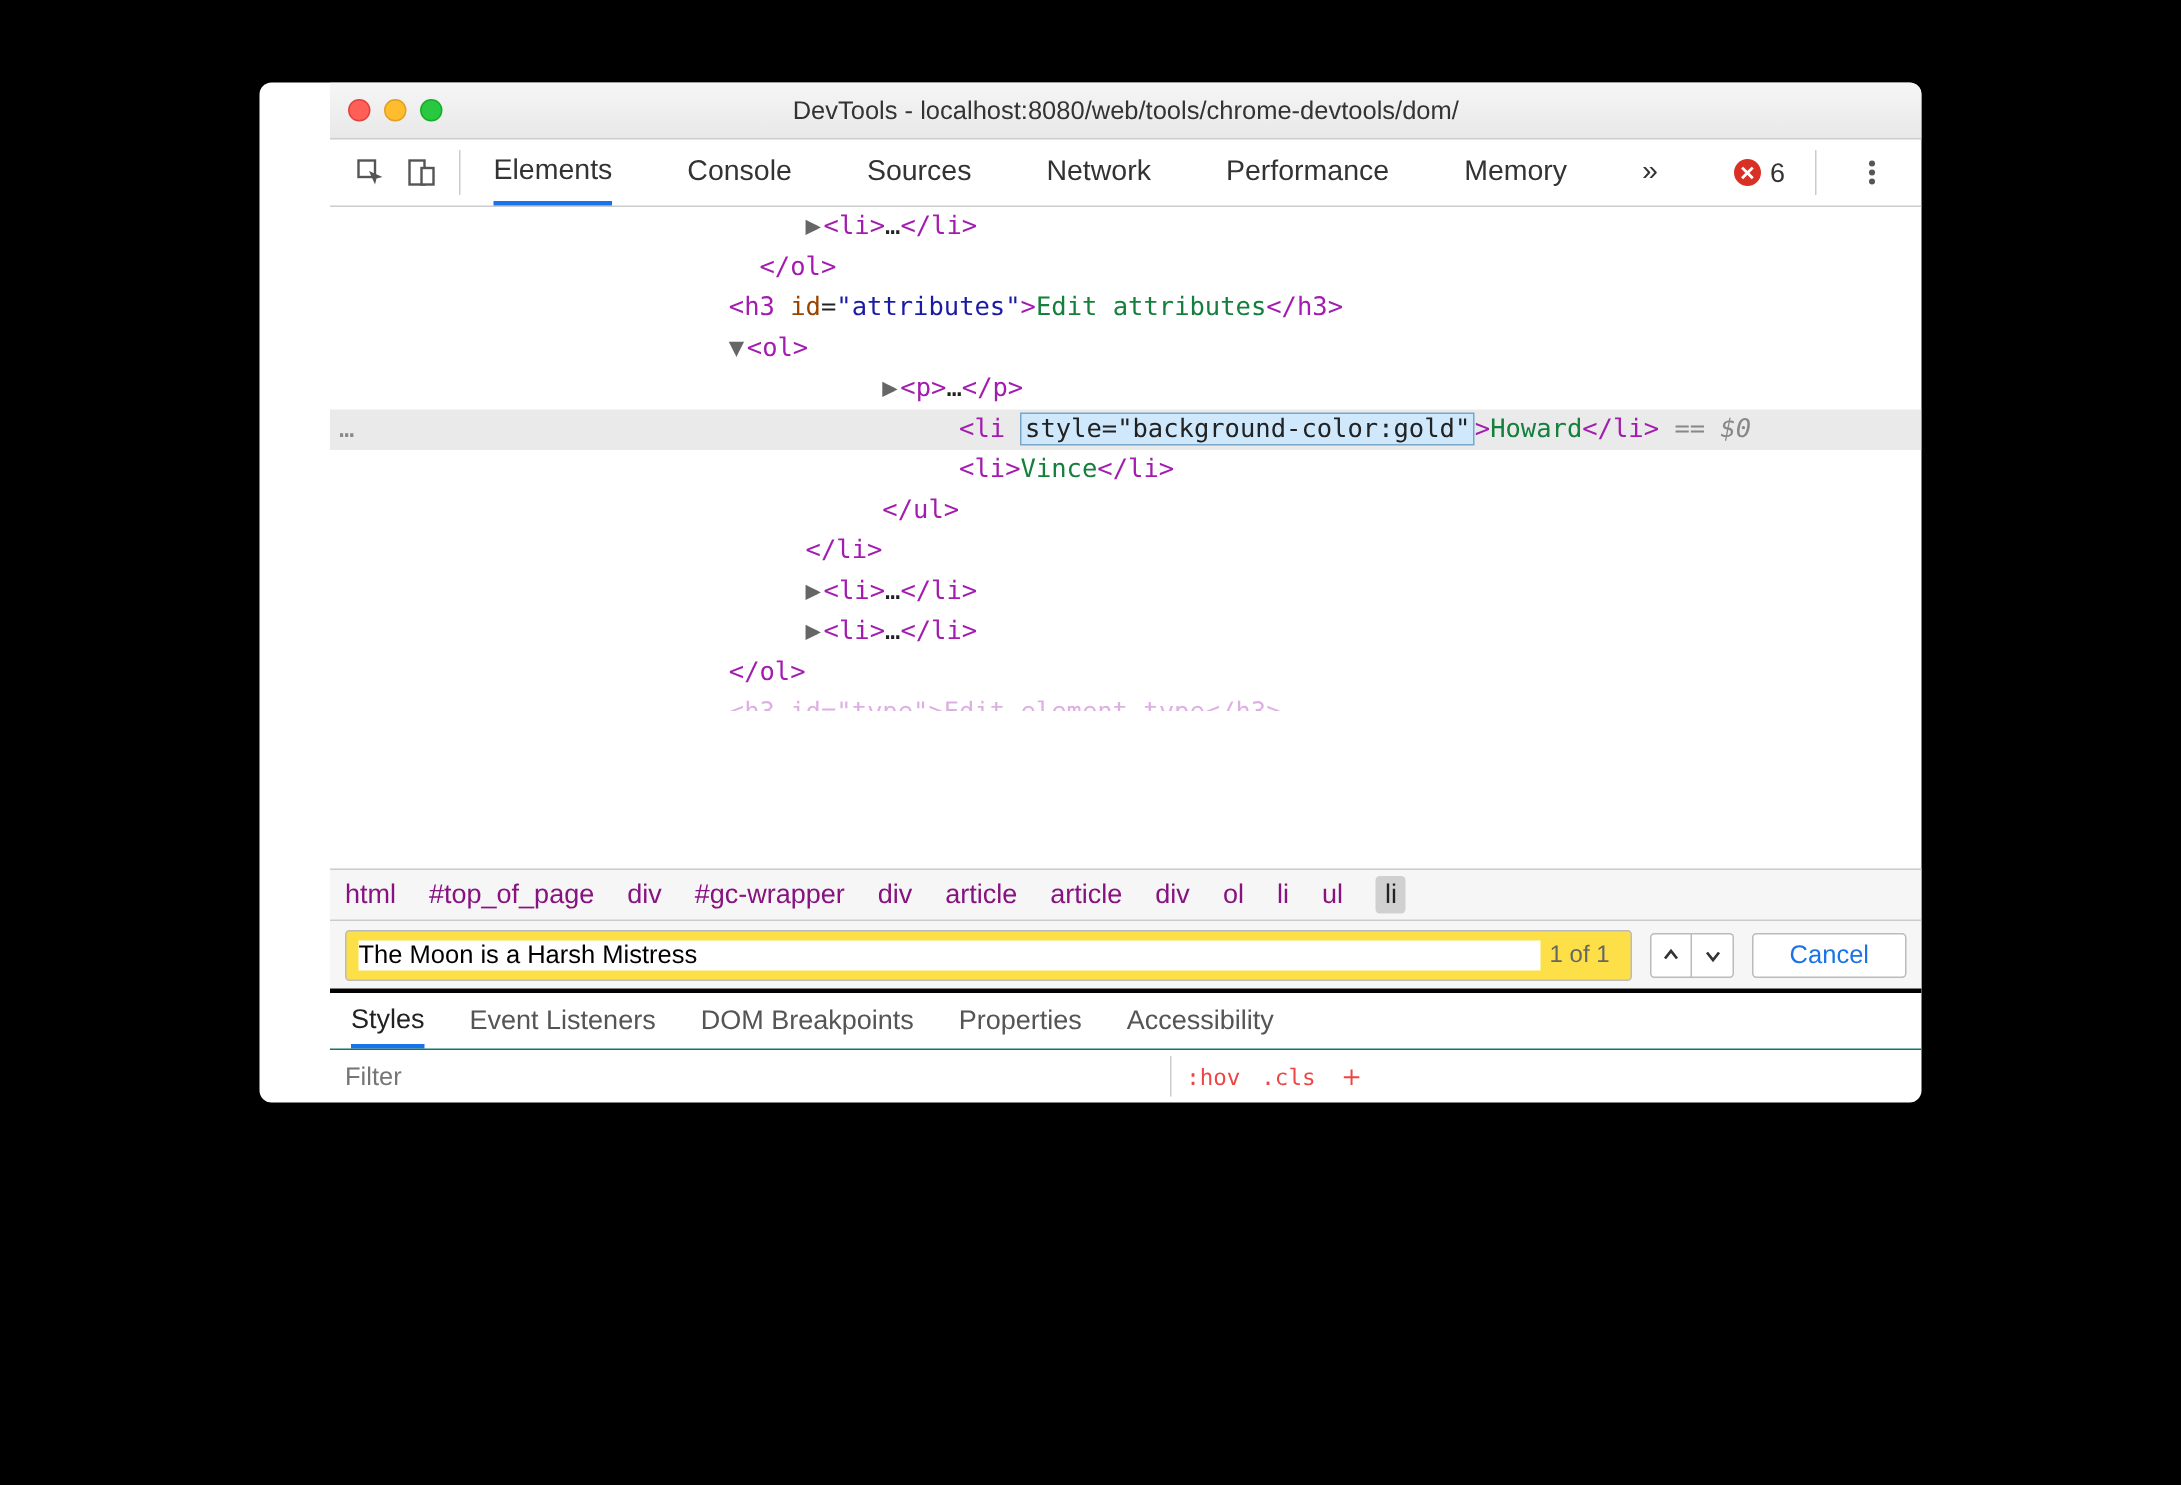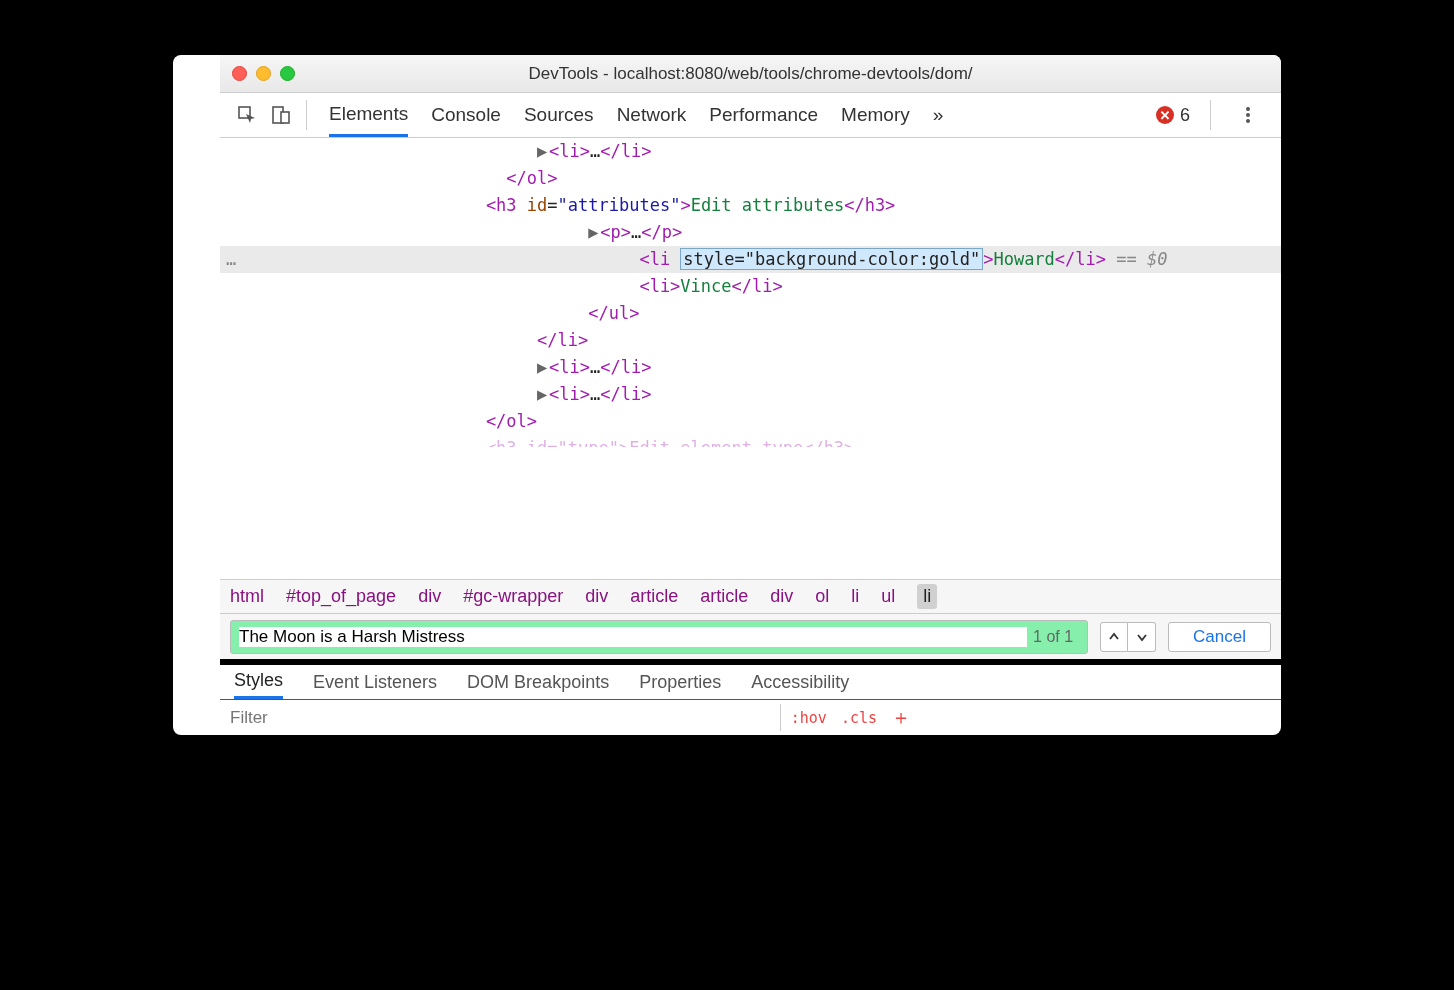--- a/index.html
+++ b/index.html
@@ -70,21 +70,21 @@
     cursor: pointer;
   }
   .vsep {
     width: 1px;
     height: 30px;
     background: #ccc;
     margin: 0 8px;
   }
   .tabs {
     display: flex;
-    gap: 23px;
+    gap: 50px;
     padding-left: 14px;
     height: 100%;
     align-items: center;
     flex: 1;
   }
   .tab {
     font-size: 19px;
     color: #333;
     cursor: pointer;
     height: 100%;
@@ -170,21 +170,21 @@
     border-top: 1px solid #ccc;
     background: #f6f6f6;
     display: flex;
     align-items: center;
     padding: 6px 10px;
     gap: 12px;
     flex-shrink: 0;
   }
   .search-input-wrap {
     flex: 1;
-    background: #86efac;
+    background: #fde047;
     border: 1px solid #bbb;
     border-radius: 3px;
     height: 34px;
     display: flex;
     align-items: center;
     padding: 0 8px;
   }
   .search-input {
     flex: 1;
     border: none;
@@ -209,21 +209,21 @@
     background: #fff;
     border: 1px solid #bbb;
     border-radius: 3px;
     padding: 4px 24px;
     font-size: 17px;
     color: #1a73e8;
     cursor: pointer;
   }
   .subtabs {
     height: 40px;
-    border-top: 6px solid #000000;
+    border-top: 3px solid #000000;
     display: flex;
     align-items: center;
     padding: 0 14px;
     gap: 30px;
     font-size: 18px;
     color: #555;
     flex-shrink: 0;
   }
   .subtab { cursor: pointer; height:100%; display:flex; align-items:center; }
   .subtab.active { color: #222; border-bottom: 3px solid #1a73e8; }
@@ -306,20 +306,21 @@
             <circle cx="3" cy="16" r="2" fill="#555"></circle>
           </svg>
       </div>
     </div>
   </div>
 
   <div class="dom-pane" id="dom-pane">
       <div class="dom-line">&nbsp;&nbsp;&nbsp;&nbsp;&nbsp;&nbsp;&nbsp;&nbsp;&nbsp;&nbsp;&nbsp;&nbsp;&nbsp;&nbsp;&nbsp;&nbsp;&nbsp;&nbsp;&nbsp;&nbsp;&nbsp;&nbsp;&nbsp;&nbsp;&nbsp;&nbsp;&nbsp;&nbsp;&nbsp;&nbsp;<span class="tri">▶</span><span class="tag">&lt;li&gt;</span><span>…</span><span class="tag">&lt;/li&gt;</span></div>
       <div class="dom-line">&nbsp;&nbsp;&nbsp;&nbsp;&nbsp;&nbsp;&nbsp;&nbsp;&nbsp;&nbsp;&nbsp;&nbsp;&nbsp;&nbsp;&nbsp;&nbsp;&nbsp;&nbsp;&nbsp;&nbsp;&nbsp;&nbsp;&nbsp;&nbsp;&nbsp;&nbsp;&nbsp;<span class="tag">&lt;/ol&gt;</span></div>
       <div class="dom-line">&nbsp;&nbsp;&nbsp;&nbsp;&nbsp;&nbsp;&nbsp;&nbsp;&nbsp;&nbsp;&nbsp;&nbsp;&nbsp;&nbsp;&nbsp;&nbsp;&nbsp;&nbsp;&nbsp;&nbsp;&nbsp;&nbsp;&nbsp;&nbsp;&nbsp;<span class="tag">&lt;h3 </span><span class="attr-name">id</span><span>=</span><span class="attr-val">"attributes"</span><span class="tag">&gt;</span><span class="text-node">Edit attributes</span><span class="tag">&lt;/h3&gt;</span></div>
+      <div class="dom-line">&nbsp;&nbsp;&nbsp;&nbsp;&nbsp;&nbsp;&nbsp;&nbsp;&nbsp;&nbsp;&nbsp;&nbsp;&nbsp;&nbsp;&nbsp;&nbsp;&nbsp;&nbsp;&nbsp;&nbsp;&nbsp;&nbsp;&nbsp;&nbsp;&nbsp;<span class="tri">▼</span><span class="tag">&lt;ol&gt;</span></div>
       <div class="dom-line">&nbsp;&nbsp;&nbsp;&nbsp;&nbsp;&nbsp;&nbsp;&nbsp;&nbsp;&nbsp;&nbsp;&nbsp;&nbsp;&nbsp;&nbsp;&nbsp;&nbsp;&nbsp;&nbsp;&nbsp;&nbsp;&nbsp;&nbsp;&nbsp;&nbsp;&nbsp;&nbsp;&nbsp;&nbsp;&nbsp;&nbsp;&nbsp;&nbsp;&nbsp;&nbsp;<span class="tri">▶</span><span class="tag">&lt;p&gt;</span><span>…</span><span class="tag">&lt;/p&gt;</span></div>
       <div class="dom-line highlight"><span class="ellipsis-ind">…</span>&nbsp;&nbsp;&nbsp;&nbsp;&nbsp;&nbsp;&nbsp;&nbsp;&nbsp;&nbsp;&nbsp;&nbsp;&nbsp;&nbsp;&nbsp;&nbsp;&nbsp;&nbsp;&nbsp;&nbsp;&nbsp;&nbsp;&nbsp;&nbsp;&nbsp;&nbsp;&nbsp;&nbsp;&nbsp;&nbsp;&nbsp;&nbsp;&nbsp;&nbsp;&nbsp;&nbsp;&nbsp;&nbsp;&nbsp;&nbsp;<span class="tag">&lt;li </span><span class="attr-edit">style="background-color:gold"</span><span class="tag">&gt;</span><span class="text-node">Howard</span><span class="tag">&lt;/li&gt;</span><span class="eq0"> == $0</span></div>
       <div class="dom-line">&nbsp;&nbsp;&nbsp;&nbsp;&nbsp;&nbsp;&nbsp;&nbsp;&nbsp;&nbsp;&nbsp;&nbsp;&nbsp;&nbsp;&nbsp;&nbsp;&nbsp;&nbsp;&nbsp;&nbsp;&nbsp;&nbsp;&nbsp;&nbsp;&nbsp;&nbsp;&nbsp;&nbsp;&nbsp;&nbsp;&nbsp;&nbsp;&nbsp;&nbsp;&nbsp;&nbsp;&nbsp;&nbsp;&nbsp;&nbsp;<span class="tag">&lt;li&gt;</span><span class="text-node">Vince</span><span class="tag">&lt;/li&gt;</span></div>
       <div class="dom-line">&nbsp;&nbsp;&nbsp;&nbsp;&nbsp;&nbsp;&nbsp;&nbsp;&nbsp;&nbsp;&nbsp;&nbsp;&nbsp;&nbsp;&nbsp;&nbsp;&nbsp;&nbsp;&nbsp;&nbsp;&nbsp;&nbsp;&nbsp;&nbsp;&nbsp;&nbsp;&nbsp;&nbsp;&nbsp;&nbsp;&nbsp;&nbsp;&nbsp;&nbsp;&nbsp;<span class="tag">&lt;/ul&gt;</span></div>
       <div class="dom-line">&nbsp;&nbsp;&nbsp;&nbsp;&nbsp;&nbsp;&nbsp;&nbsp;&nbsp;&nbsp;&nbsp;&nbsp;&nbsp;&nbsp;&nbsp;&nbsp;&nbsp;&nbsp;&nbsp;&nbsp;&nbsp;&nbsp;&nbsp;&nbsp;&nbsp;&nbsp;&nbsp;&nbsp;&nbsp;&nbsp;<span class="tag">&lt;/li&gt;</span></div>
       <div class="dom-line">&nbsp;&nbsp;&nbsp;&nbsp;&nbsp;&nbsp;&nbsp;&nbsp;&nbsp;&nbsp;&nbsp;&nbsp;&nbsp;&nbsp;&nbsp;&nbsp;&nbsp;&nbsp;&nbsp;&nbsp;&nbsp;&nbsp;&nbsp;&nbsp;&nbsp;&nbsp;&nbsp;&nbsp;&nbsp;&nbsp;<span class="tri">▶</span><span class="tag">&lt;li&gt;</span><span>…</span><span class="tag">&lt;/li&gt;</span></div>
       <div class="dom-line">&nbsp;&nbsp;&nbsp;&nbsp;&nbsp;&nbsp;&nbsp;&nbsp;&nbsp;&nbsp;&nbsp;&nbsp;&nbsp;&nbsp;&nbsp;&nbsp;&nbsp;&nbsp;&nbsp;&nbsp;&nbsp;&nbsp;&nbsp;&nbsp;&nbsp;&nbsp;&nbsp;&nbsp;&nbsp;&nbsp;<span class="tri">▶</span><span class="tag">&lt;li&gt;</span><span>…</span><span class="tag">&lt;/li&gt;</span></div>
       <div class="dom-line">&nbsp;&nbsp;&nbsp;&nbsp;&nbsp;&nbsp;&nbsp;&nbsp;&nbsp;&nbsp;&nbsp;&nbsp;&nbsp;&nbsp;&nbsp;&nbsp;&nbsp;&nbsp;&nbsp;&nbsp;&nbsp;&nbsp;&nbsp;&nbsp;&nbsp;<span class="tag">&lt;/ol&gt;</span></div>
       <div class="dom-line" style="opacity: 0.35; height: 12px; overflow: hidden;">&nbsp;&nbsp;&nbsp;&nbsp;&nbsp;&nbsp;&nbsp;&nbsp;&nbsp;&nbsp;&nbsp;&nbsp;&nbsp;&nbsp;&nbsp;&nbsp;&nbsp;&nbsp;&nbsp;&nbsp;&nbsp;&nbsp;&nbsp;&nbsp;&nbsp;<span class="tag">&lt;h3 id="type"&gt;Edit element type&lt;/h3&gt;</span></div>
     </div>

